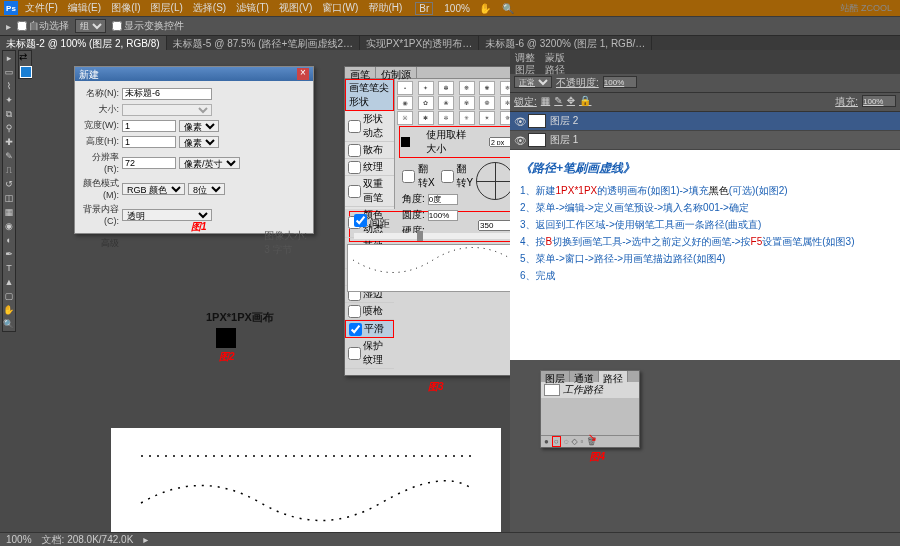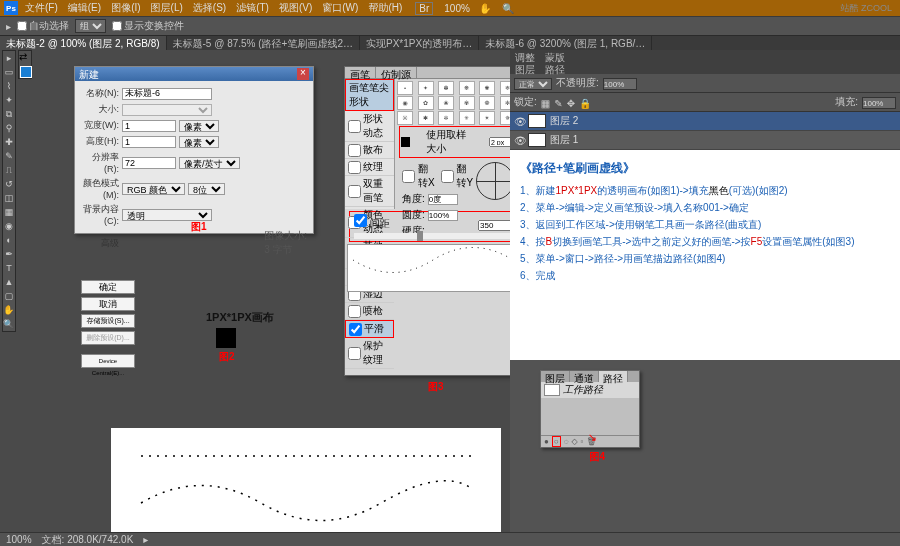--- a/index.html
+++ b/index.html
@@ -25,21 +25,21 @@
 .dialog1 .titlebar{background:linear-gradient(#5a8ac6,#3a6aa6);height:14px;color:#fff;padding:1px 4px;font-size:9px;display:flex;justify-content:space-between;}
 .dialog1 .closex{background:#c44;width:12px;height:12px;text-align:center;line-height:10px;cursor:pointer;}
 .dialog1 .body{padding:6px;display:flex;gap:20px;flex-direction:column;}
 .dialog1 .fields{flex:1;}
 .dialog1 .row{display:flex;align-items:center;gap:3px;margin-bottom:3px;}
 .dialog1 .lbl{width:38px;text-align:right;font-size:9px;color:#333;}
 .dialog1 input[type=text]{width:54px;height:12px;font-size:9px;border:1px solid #999;padding:0 2px;}
 .dialog1 select{height:12px;font-size:9px;border:1px solid #999;}
 .dialog1 .btns{width:54px;display:flex;flex-direction:column;gap:3px;}
 .dialog1 .btn{height:14px;border:1px solid #888;background:#f4f4f4;font-size:9px;cursor:pointer;text-align:center;line-height:12px;}
-.fig-label{color:#f00;font-size:10px;position:absolute;font-weight:bold;}
+.fig-label{color:#f00;font-size:10px;position:absolute;font-weight:bold;font-style:italic;}
 .canvas-txt{position:absolute;left:170px;top:260px;color:#111;font-size:11px;font-weight:bold;}
 .black-sq{position:absolute;left:180px;top:278px;width:20px;height:20px;background:#000;}
 .wave-canvas{position:absolute;left:75px;top:378px;width:390px;height:112px;background:#fff;}
 .brush-panel{position:absolute;left:308px;top:16px;width:178px;height:310px;background:#d6d6d6;border:1px solid #666;box-shadow:2px 2px 4px rgba(0,0,0,.4);}
 .brush-panel .titlebar{background:#bfbfbf;height:12px;display:flex;font-size:8px;border-bottom:1px solid #888;}
 .brush-panel .titlebar span{padding:1px 5px;border-right:1px solid #888;}
 .brush-panel .content{display:flex;height:130px;}
 .brush-panel .leftcol{width:50px;border-right:1px solid #999;background:#e4e4e4;}
 .brush-panel .leftcol .item{display:flex;align-items:center;gap:2px;padding:1px 3px;font-size:8px;border-bottom:1px solid #ccc;}
 .brush-panel .leftcol .item.hl{background:#b8cde0;border:1px solid #f00;}
@@ -51,29 +51,29 @@
 .brush-props input[type=text]{width:30px;height:11px;font-size:8px;border:1px solid #999;}
 .brush-props .circle{width:38px;height:38px;border:1px solid #333;border-radius:50%;margin-left:auto;position:relative;}
 .brush-props .circle::after{content:"";position:absolute;left:50%;top:0;bottom:0;border-left:1px solid #333;}
 .brush-props .circle::before{content:"";position:absolute;top:50%;left:0;right:0;border-top:1px solid #333;}
 .spacing-box{border:1px solid #f00;padding:2px 4px;margin:2px 4px;}
 .spacing-box .prow{display:flex;justify-content:space-between;align-items:flex-end;}
 .brush-preview{height:48px;background:#fff;margin:2px;border:1px solid #999;position:relative;}
 .right-panels{position:absolute;right:0;top:0;width:390px;bottom:0;background:#535353;}
 .panel-tabs{background:#3f3f3f;height:12px;display:flex;color:#bbb;font-size:8px;}
 .panel-tabs span{padding:1px 5px;}
-.layer-head{background:#535353;padding:2px 4px;display:flex;gap:4px;align-items:flex-end;color:#ccc;font-size:8px;border-bottom:1px solid #333;}
+.layer-head{background:#535353;padding:2px 4px;display:flex;gap:4px;align-items:flex-start;color:#ccc;font-size:8px;border-bottom:1px solid #333;text-decoration:underline;}
 .layer-head select,.layer-head input{font-size:8px;height:12px;background:#6a6a6a;color:#ddd;border:1px solid #333;}
 .layer-list{background:#5a5a5a;}
 .layer-row{display:flex;align-items:center;gap:4px;padding:2px 4px;border-bottom:1px solid #444;color:#ddd;font-size:9px;}
 .layer-row .eye{width:10px;}
 .layer-row .thumb{width:18px;height:14px;background:#fff;border:1px solid #333;}
 .layer-row.sel{background:#3a5a8a;}
 .tutorial{background:#fff;padding:8px 10px;height:210px;color:#1a5fb4;font-size:10px;line-height:1.7;}
-.tutorial h3{color:#1a5fb4;font-size:12px;margin-bottom:4px;}
+.tutorial h3{color:#1a5fb4;font-size:12px;margin-bottom:4px;font-style:italic;}
 .tutorial .red{color:#d40000;}
 .tutorial .blk{color:#000;}
 .path-panel{position:absolute;right:260px;top:320px;width:100px;height:78px;background:#bfbfbf;border:1px solid #666;box-shadow:2px 2px 3px rgba(0,0,0,.4);}
 .path-panel .tabs{background:#a8a8a8;height:11px;display:flex;font-size:7px;}
 .path-panel .tabs span{padding:1px 4px;border-right:1px solid #888;}
 .path-panel .prow{background:#d8d8d8;height:16px;display:flex;align-items:center;gap:3px;padding:0 3px;font-size:8px;}
 .path-panel .pthumb{width:16px;height:12px;background:#fff;border:1px solid #888;}
 .path-panel .bottombar{position:absolute;bottom:0;left:0;right:0;height:12px;background:#bfbfbf;border-top:1px solid #888;display:flex;gap:3px;padding:0 3px;align-items:center;}
 .path-panel .bottombar span{font-size:8px;color:#555;}
 .red-arrow{position:absolute;color:#f00;font-size:11px;}
@@ -190,27 +190,20 @@
               <select><option>8位</option></select>
             </div>
           <div class="row">
               <span class="lbl">背景内容(C):</span>
               <select style="width:90px"><option>透明</option></select>
             </div>
           <div class="row">
               <span class="lbl">高级</span>
               <span style="margin-left:auto;font-size:8px;color:#555"><span>图像大小:</span><br><span>3 字节</span></span>
             </div>
-        </div>
-        <div class="btns">
-          <div class="btn">确定</div>
-          <div class="btn">取消</div>
-          <div class="btn" style="font-size:7px">存储预设(S)...</div>
-          <div class="btn" style="font-size:7px;color:#999">删除预设(D)...</div>
-          <div class="btn" style="font-size:6px;margin-top:6px">Device Central(E)...</div>
         </div>
       </div>
     </div>
     <div class="fig-label" style="left:155px;top:170px">图1</div>
 
     <div class="canvas-txt">1PX*1PX画布</div>
     <div class="black-sq"></div>
     <div class="fig-label" style="left:183px;top:300px">图2</div>
 
     <div class="brush-panel">

